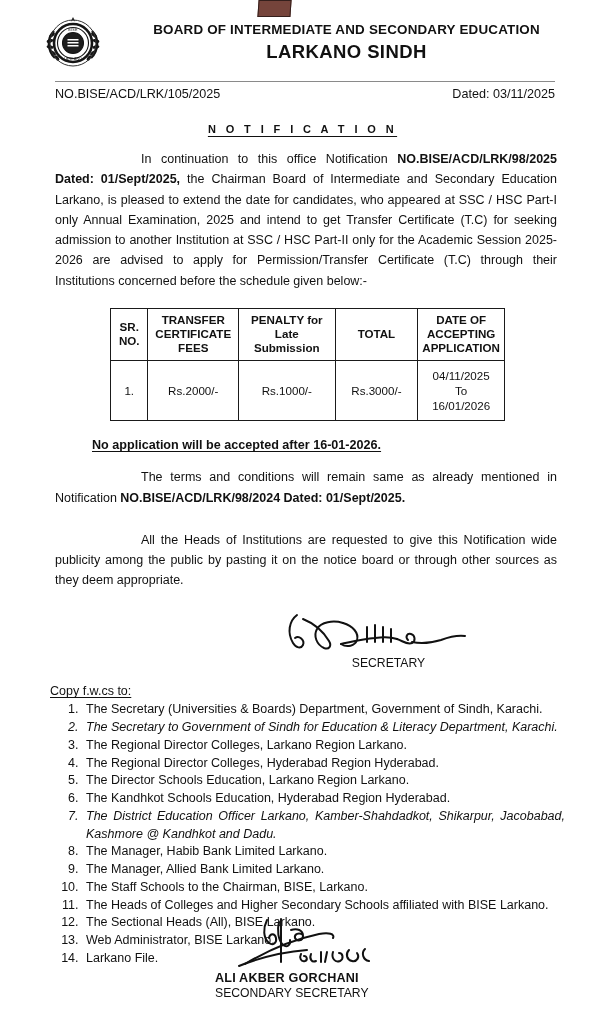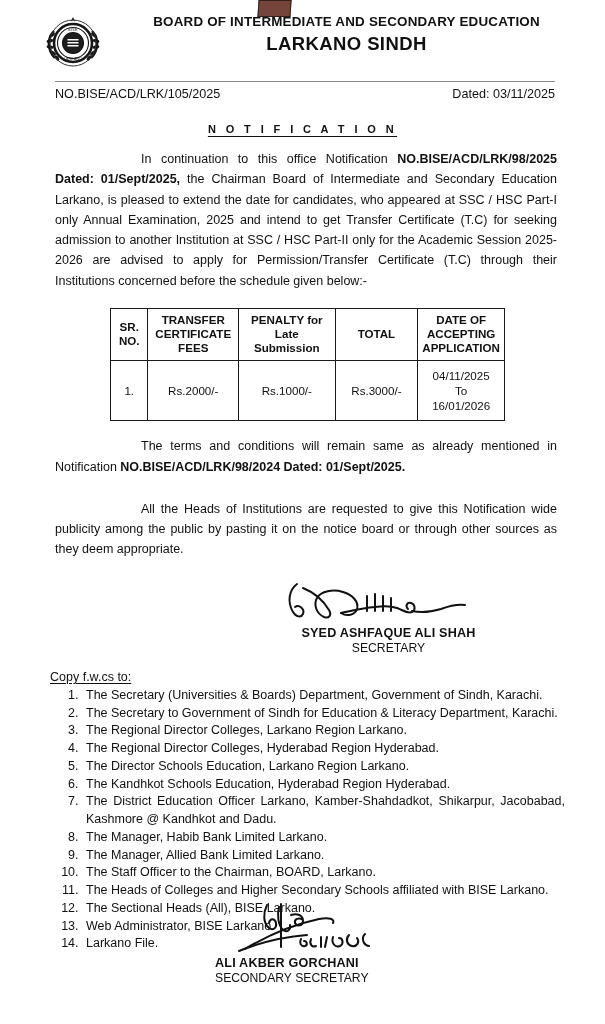--- a/index.html
+++ b/index.html
@@ -34,20 +34,21 @@
   
   .page {
     position: relative;
     width: 605px;
     padding: 0 0 0 0;
   }
 
   
   .header {
     display: flex;
+    align-items: center;
     padding: 14px 22px 0 44px;
     gap: 14px;
   }
   .seal {
     flex: 0 0 auto;
     width: 58px;
     height: 58px;
     position: relative;
   }
   .seal svg { display: block; }
@@ -184,21 +185,21 @@
   ol.copy-list {
     margin: 2px 40px 0 50px;
     padding-left: 32px;
     font-size: 12.5px;
     line-height: 1.42;
   }
   ol.copy-list li {
     padding-left: 4px;
     margin-bottom: 0px;
   }
-  ol.copy-list li.justify { text-align: justify; }
+  ol.copy-list li.justify { text-align: justify; font-style: italic; }
 
   
   .sig-block-2 {
     margin-top: 2px;
     text-align: left;
     padding-left: 215px;
     padding-right: 22px;
     position: relative;
   }
   .sig-scribble-2 { height: 50px; margin-top: -52px; }
@@ -294,20 +295,21 @@
               <div>04/11/2025</div>
               <div>To</div>
               <div>16/01/2026</div>
             </td>
           </tr>
         </tbody>
       </table>
     </div>
   </div>
 
+  <div class="notice-bold">No application will be accepted after 16-01-2026.</div>
 
   <div class="body-wrap para-block">
     <p class="para" style="text-indent:86px;"><span>The terms and conditions will remain same as already mentioned in Notification </span><span class="b">NO.BISE/ACD/LRK/98/2024 Dated: 01/Sept/2025.</span></p>
   </div>
 
   <div class="body-wrap para-block second">
     <p class="para" style="text-indent:86px;">All the Heads of Institutions are requested to give this Notification wide publicity among the public by pasting it on the notice board or through other sources as they deem appropriate.</p>
   </div>
 
   <div class="sig-block-1">
@@ -317,37 +319,36 @@
           <path d="M18 6 C10 12 8 24 14 34 C17 39 22 40 24 36 C26 31 20 26 16 29"></path>
           <path d="M24 10 C34 14 44 22 50 32 C53 37 50 41 45 39 C38 36 34 27 38 20 C42 13 54 11 64 14"></path>
           <path d="M64 14 C74 17 80 24 78 31 C76 37 68 39 62 35"></path>
           <path d="M62 35 C72 33 84 30 96 29 C104 28 112 28 118 30"></path>
           <path d="M88 18 L88 33 M96 16 L96 33 M104 18 L104 33 M112 20 L112 33"></path>
           <path d="M118 30 C124 32 128 36 133 34 C137 32 136 26 132 25 C128 24 126 28 129 31"></path>
           <path d="M133 33 C142 35 152 34 162 31 C170 28 178 26 186 27"></path>
         </g>
       </svg>
     </div>
-    <div class="sig-name">SYED ASHFAQUE ALI SHAH</div>
     <div class="sig-role">SECRETARY</div>
   </div>
 
   <div>
     <div class="copy-head">Copy f.w.cs to:</div>
     <ol class="copy-list">
       <li>The Secretary (Universities &amp; Boards) Department, Government of Sindh, Karachi.</li>
       <li class="justify">The Secretary to Government of Sindh for Education &amp; Literacy Department, Karachi.</li>
       <li>The Regional Director Colleges, Larkano Region Larkano.</li>
       <li>The Regional Director Colleges, Hyderabad Region Hyderabad.</li>
       <li>The Director Schools Education, Larkano Region Larkano.</li>
       <li>The Kandhkot Schools Education, Hyderabad Region Hyderabad.</li>
       <li class="justify">The District Education Officer Larkano, Kamber-Shahdadkot, Shikarpur, Jacobabad, Kashmore @ Kandhkot and Dadu.</li>
       <li>The Manager, Habib Bank Limited Larkano.</li>
       <li>The Manager, Allied Bank Limited Larkano.</li>
-      <li>The Staff Officer to the Chairman, BOARD, Larkano.</li>
+      <li>The Staff Schools to the Chairman, BISE, Larkano.</li>
       <li>The Heads of Colleges and Higher Secondary Schools affiliated with BISE Larkano.</li>
       <li>The Sectional Heads (All), BISE Larkano.</li>
       <li>Web Administrator, BISE Larkano.</li>
       <li>Larkano File.</li>
     </ol>
   </div>
 
   <div class="sig-block-2">
     <div class="sig-scribble-2">
       <svg width="210" height="50" viewBox="0 0 210 50" aria-hidden="true">

